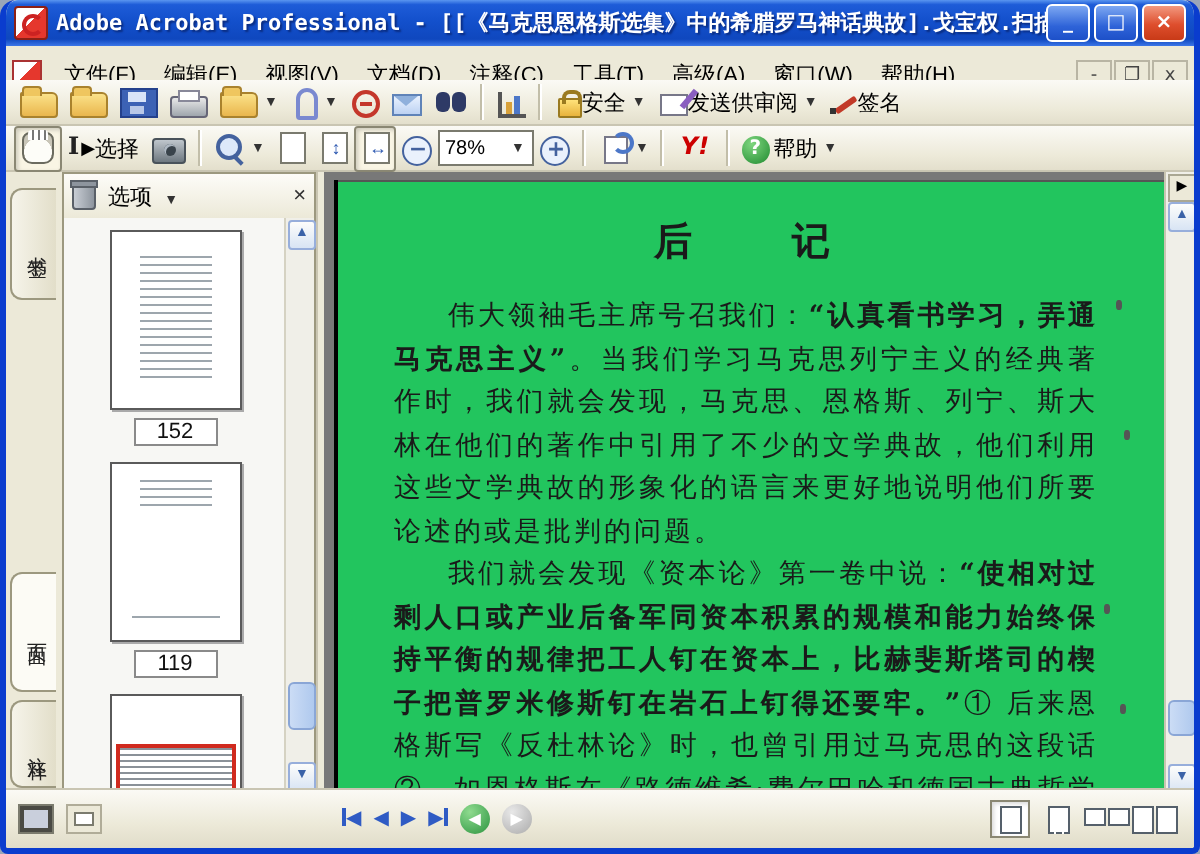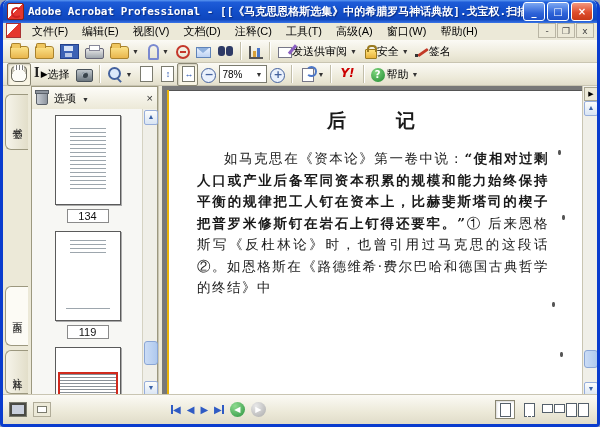--- a/index.html
+++ b/index.html
@@ -9,21 +9,21 @@
     background:linear-gradient(180deg,#5A96F0 0%,#1E5CD8 10%,#1350CC 45%,#0F47BE 85%,#3B76E8 100%);
     display:flex;align-items:center;padding:0 4px;box-sizing:border-box;border-radius:6px 6px 0 0;}
   .app-ico{width:15px;height:15px;background:linear-gradient(135deg,#fff 48%,#E5372D 48%);border:1px solid #8B2016;border-radius:2px;margin-right:4px;flex:none;position:relative;}
   .app-ico:before{content:"";position:absolute;left:3px;top:3px;width:7px;height:7px;border:2px solid #C22;border-radius:50%;border-right-color:transparent;}
   #title-text{color:#fff;font:bold 11px "DejaVu Sans Mono","Liberation Mono",monospace;white-space:nowrap;overflow:hidden;text-shadow:1px 1px 1px #0A2C80;flex:1;}
   .winbtns{display:flex;gap:2px;flex:none;}
   .wbtn{width:20px;height:17px;border:1px solid #fff;border-radius:3px;color:#fff;font:bold 10px "DejaVu Sans",sans-serif;display:flex;align-items:center;justify-content:center;line-height:1;}
   .wbtn.min,.wbtn.max{background:linear-gradient(180deg,#7DA8F2,#2E63D8 60%,#1D50C8);}
   .wbtn.close{background:linear-gradient(180deg,#F2987F,#DE4E2D 55%,#C83A17);}
   
-  #menubar{position:absolute;left:0;top:23px;width:100%;height:29px;background:#ECE9D8;display:flex;font-size:11px;color:#000;}
+  #menubar{position:absolute;left:0;top:23px;width:100%;height:29px;background:#ECE9D8;display:flex;align-items:center;font-size:11px;color:#000;}
   .pdf-mini{width:13px;height:13px;margin:0 4px 0 3px;background:linear-gradient(135deg,#fff 45%,#E5372D 45%);border:1px solid #A33;flex:none;}
   .menu-item{padding:1px 7px;white-space:nowrap;}
   #docbtns{margin-left:auto;display:flex;gap:1px;padding-right:3px;color:#444;}
   .dbtn{width:16px;height:13px;border:1px solid #B9B5A4;background:#ECE9D8;font:9px "DejaVu Sans",sans-serif;display:flex;align-items:center;justify-content:center;}
   
   .toolbar{position:absolute;left:0;width:100%;background:linear-gradient(180deg,#FBFAF5,#ECE9D8 70%,#E3DFCC);display:flex;align-items:center;border-bottom:1px solid #C9C5B2;box-sizing:border-box;}
   #toolbar1{top:40px;height:23px;padding-left:4px;}
   #toolbar2{top:63px;height:23px;padding-left:4px;}
   .tsep{width:1px;height:18px;background:#C2BEA9;border-right:1px solid #fff;margin:0 3px;flex:none;}
   .tbtn{height:21px;display:flex;align-items:center;padding:0 2px;border:1px solid transparent;border-radius:2px;flex:none;font-size:11px;white-space:nowrap;color:#000;}
@@ -93,21 +93,21 @@
   .thumb{width:64px;margin:0 auto 4px;background:#fff;border:1px solid #5A5A5A;box-shadow:1px 1px 0 #AAA;position:relative;}
   .tlabel{width:40px;margin:1px auto 8px;border:1px solid #8A8A8A;background:#fff;font-size:11px;text-align:center;color:#111;}
   .tl-lines{position:absolute;background:repeating-linear-gradient(180deg,#9DA6AD 0 1px,transparent 1px 4px);}
   .redbox{position:absolute;border:2px solid #D02A1E;background:repeating-linear-gradient(180deg,#8A9198 0 1px,transparent 1px 3px);}
   #panel-scroll{position:absolute;right:0;top:22px;width:14px;bottom:0;background:#F0EFE8;border-left:1px solid #D5D2C2;}
   .sb-btn{position:absolute;left:1px;width:12px;height:13px;background:linear-gradient(180deg,#FDFDFB,#D8E4F4);border:1px solid #97AEDB;border-radius:2px;color:#3A62A8;font-size:7px;text-align:center;line-height:12px;}
   .sb-thumb{position:absolute;left:1px;width:12px;background:linear-gradient(90deg,#CBDCF5,#AFC9EE);border:1px solid #8AA6D6;border-radius:3px;}
   #splitter{position:absolute;left:155px;top:0;width:4px;height:100%;background:#ECE9D8;border-left:1px solid #C9C5B2;}
   
   #docpane{position:absolute;left:159px;top:0;right:14px;bottom:0;background:#787878;overflow:hidden;}
-  #page{position:absolute;left:5px;top:4px;right:0;bottom:-2px;background:#ffffff;border-left:2px solid #eab308;box-shadow:inset 0 1px 0 #555;}
+  #page{position:absolute;left:5px;top:4px;right:0;bottom:-2px;background:#22c55e;border-left:2px solid #000000;box-shadow:inset 0 1px 0 #555;}
   #page-inner{position:absolute;left:28px;right:34px;top:18px;font-family:"DejaVu Serif","Liberation Serif",serif;color:#1A1A1A;}
   #doc-title{text-align:center;font-size:19px;font-weight:bold;letter-spacing:4px;margin-bottom:14px;}
   .docp{font-size:13.5px;line-height:21.5px;text-align:justify;text-indent:2em;margin:0;letter-spacing:1.5px;}
   .docp b{letter-spacing:1.5px;}
   .speck{position:absolute;width:3px;height:5px;background:#555;border-radius:40%;}
   
   #doc-scroll{position:absolute;right:0;top:0;width:14px;bottom:0;background:#F0EFE8;border-left:1px solid #C9C5B2;}
   .art-btn{position:absolute;left:1px;top:1px;width:12px;height:12px;background:#ECE9D8;border:1px solid #AAA793;color:#000;font-size:7px;text-align:center;line-height:11px;}
   
   #statusbar{position:absolute;left:0;bottom:0;width:100%;height:29px;background:linear-gradient(180deg,#FBFAF5,#ECE9D8 60%,#E0DCC9);border-top:1px solid #C9C5B2;display:flex;align-items:center;font-size:11px;}
@@ -192,27 +192,27 @@
       </div>
     <div class="tbtn">
         <span class="ic i-binoc"></span>
       </div>
     <div class="tsep"></div>
     <div class="tbtn">
         <span class="ic i-chart"></span>
       </div>
     <div class="tsep"></div>
     <div class="tbtn">
+        <span class="ic i-lock"></span>
+        <span class="txt">安全</span>
+        <span class="drop">▼</span>
+      </div>
+    <div class="tbtn">
         <span class="ic i-sendrev"></span>
         <span class="txt">发送供审阅</span>
-        <span class="drop">▼</span>
-      </div>
-    <div class="tbtn">
-        <span class="ic i-lock"></span>
-        <span class="txt">安全</span>
         <span class="drop">▼</span>
       </div>
     <div class="tbtn">
         <span class="ic i-pen"></span>
         <span class="txt">签名</span>
       </div>
 
   </div>
 
   <div id="toolbar2" class="toolbar">
@@ -280,21 +280,21 @@
     <div id="panel">
       <div id="panel-header">
         <span class="i-trash"></span>
         <span><span>选项</span> <span class="drop">▼</span></span>
         <span id="panel-close">×</span>
       </div>
       <div id="thumbs">
         <div class="thumb" style="height:88px;">
           <div class="tl-lines" style="left:14px;top:12px;width:36px;height:62px;"></div>
         </div>
-        <div class="tlabel">134</div>
+        <div class="tlabel">152</div>
         <div class="thumb" style="height:88px;">
           <div class="tl-lines" style="left:14px;top:8px;width:36px;height:16px;"></div>
           <div class="tl-lines" style="left:10px;top:76px;width:44px;height:3px;"></div>
         </div>
         <div class="tlabel">119</div>
         <div class="thumb" style="height:88px;">
           <div class="redbox" style="left:2px;top:24px;right:2px;height:42px;"></div>
 
         </div>
 
@@ -305,21 +305,22 @@
         <div class="sb-btn" style="bottom:1px;">▼</div>
       </div>
     </div>
 
     <div id="splitter"></div>
 
     <div id="docpane">
       <div id="page">
         <div id="page-inner">
           <div id="doc-title">后　　记</div>
-          <p class="docp"><span>如马克思在《资本论》第一卷中说：</span><b>“使相对过剩人口或产业后备军同资本积累的规模和能力始终保持平衡的规律把工人钉在资本上，比赫斐斯塔司的楔子把普罗米修斯钉在岩石上钉得还要牢。”</b><span>① 后来恩格斯写《反杜林论》时，也曾引用过马克思的这段话②。如恩格斯在《路德维希·费尔巴哈和德国古典哲学的终结》中</span></p>
+          <p class="docp"><span>伟大领袖毛主席号召我们：</span><b>“认真看书学习，弄通马克思主义”</b><span>。当我们学习马克思列宁主义的经典著作时，我们就会发现，马克思、恩格斯、列宁、斯大林在他们的著作中引用了不少的文学典故，他们利用这些文学典故的形象化的语言来更好地说明他们所要论述的或是批判的问题。</span></p>
+          <p class="docp"><span>我们就会发现《资本论》第一卷中说：</span><b>“使相对过剩人口或产业后备军同资本积累的规模和能力始终保持平衡的规律把工人钉在资本上，比赫斐斯塔司的楔子把普罗米修斯钉在岩石上钉得还要牢。”</b><span>① 后来恩格斯写《反杜林论》时，也曾引用过马克思的这段话②。如恩格斯在《路德维希·费尔巴哈和德国古典哲学的终结》中</span></p>
 
         </div>
         <div class="speck" style="right:22px;top:60px;"></div>
         <div class="speck" style="right:18px;top:125px;"></div>
         <div class="speck" style="right:28px;top:212px;"></div>
         <div class="speck" style="right:20px;top:262px;"></div>
       </div>
     </div>
 
     <div id="doc-scroll" style="position:absolute;right:0;top:0;width:14px;height:100%;background:#F0EFE8;border-left:1px solid #C9C5B2;">

